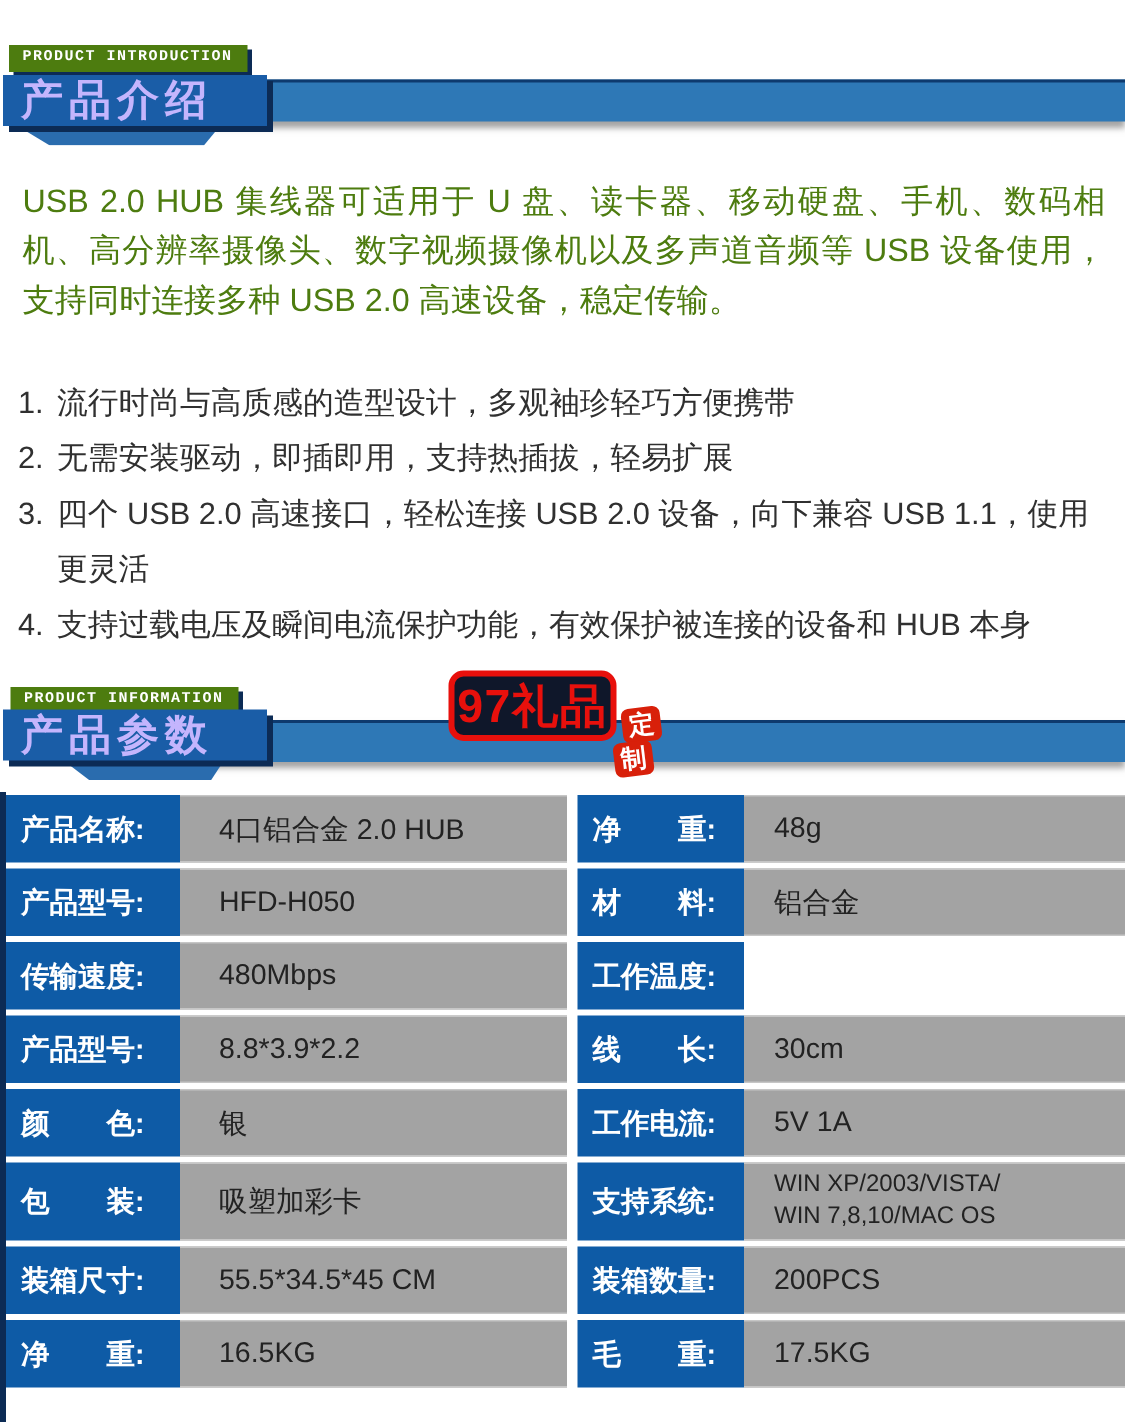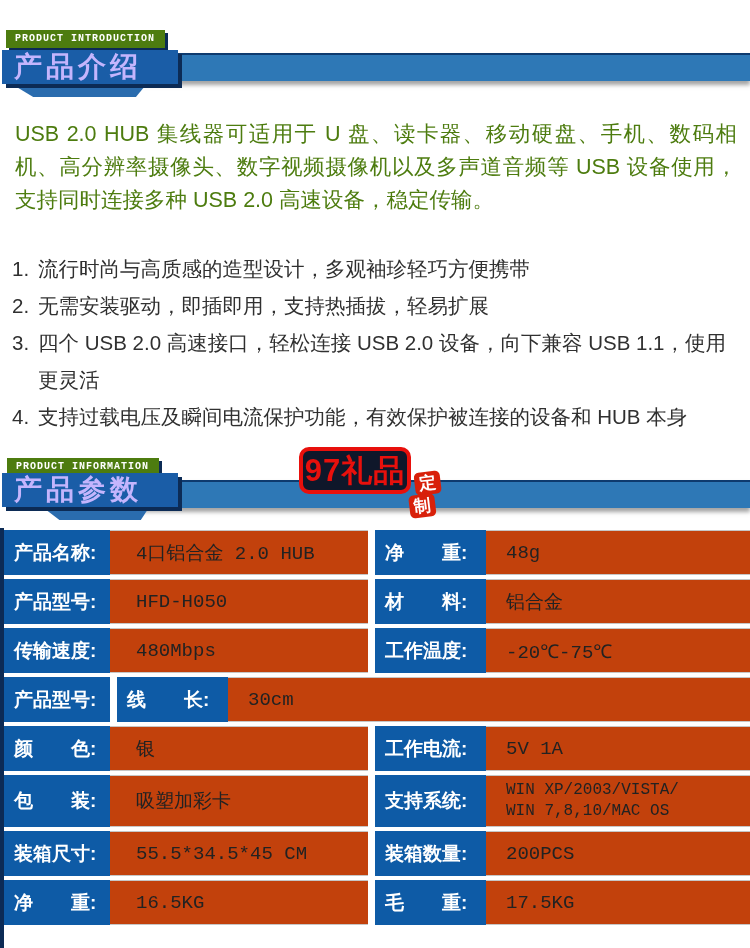--- a/index.html
+++ b/index.html
@@ -55,24 +55,24 @@
 
   
   .navy-strip{position:absolute;left:0;top:528px;width:4px;height:420px;background:#0c2b55;}
   .spec-table{position:absolute;top:530px;left:0;width:750px;
               display:flex;flex-direction:column;gap:4px;}
   .srow{display:flex;height:45px;}
   .srow.tall{height:52px;}
   .cell{box-sizing:border-box;display:flex;align-items:center;}
   .label{background:#0e5ba6;color:#fff;font-size:19px;font-weight:600;
          padding:0 6px 0 10px;white-space:pre;}
-  .llabel{width:106px;margin-left:4px;}
+  .llabel{width:116px;margin-left:4px;}
   .rlabel{width:111px;margin-left:7px;}
-  .value{background:#c2410c;border-top:1px solid #c6c6c6;border-bottom:1px solid #c6c6c6;
-         font-family:Liberation Mono, monospace;
+  .value{background:#a3a3a3;border-top:1px solid #c6c6c6;border-bottom:1px solid #c6c6c6;
+         font-family:Liberation Sans, sans-serif;
          font-size:19px;color:#222;white-space:pre-line;}
   .lvalue{width:258px;padding-left:26px;}
   .rvalue{flex:1;padding-left:20px;}
   .rvalue.two-line{font-size:16px;line-height:1.3;}
 </style>
 </head>
 <body>
 
 <div id="page">
 
@@ -131,25 +131,25 @@
       <div class="cell label llabel">产品型号:</div>
       <div class="cell value lvalue">HFD-H050</div>
       <div class="cell label rlabel">材　　料:</div>
       <div class="cell value rvalue">铝合金</div>
     </div>
 
     <div class="srow">
       <div class="cell label llabel">传输速度:</div>
       <div class="cell value lvalue">480Mbps</div>
       <div class="cell label rlabel">工作温度:</div>
-      <div class="cell value rvalue">-20℃-75℃</div>
     </div>
 
     <div class="srow">
       <div class="cell label llabel">产品型号:</div>
+      <div class="cell value lvalue">8.8*3.9*2.2</div>
       <div class="cell label rlabel">线　　长:</div>
       <div class="cell value rvalue">30cm</div>
     </div>
 
     <div class="srow">
       <div class="cell label llabel">颜　　色:</div>
       <div class="cell value lvalue">银</div>
       <div class="cell label rlabel">工作电流:</div>
       <div class="cell value rvalue">5V 1A</div>
     </div>

